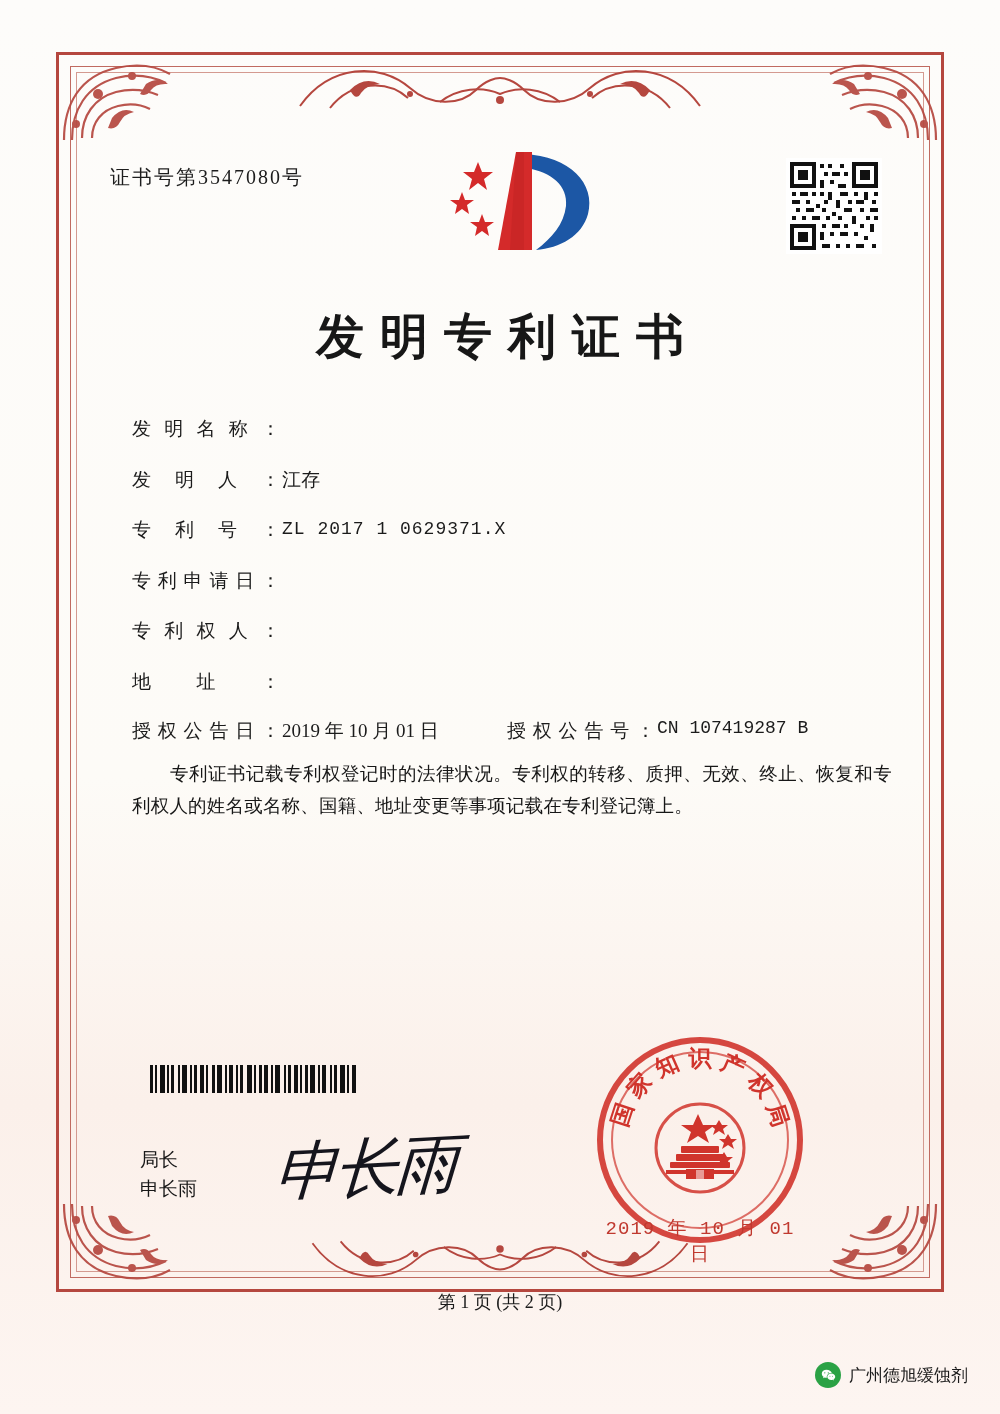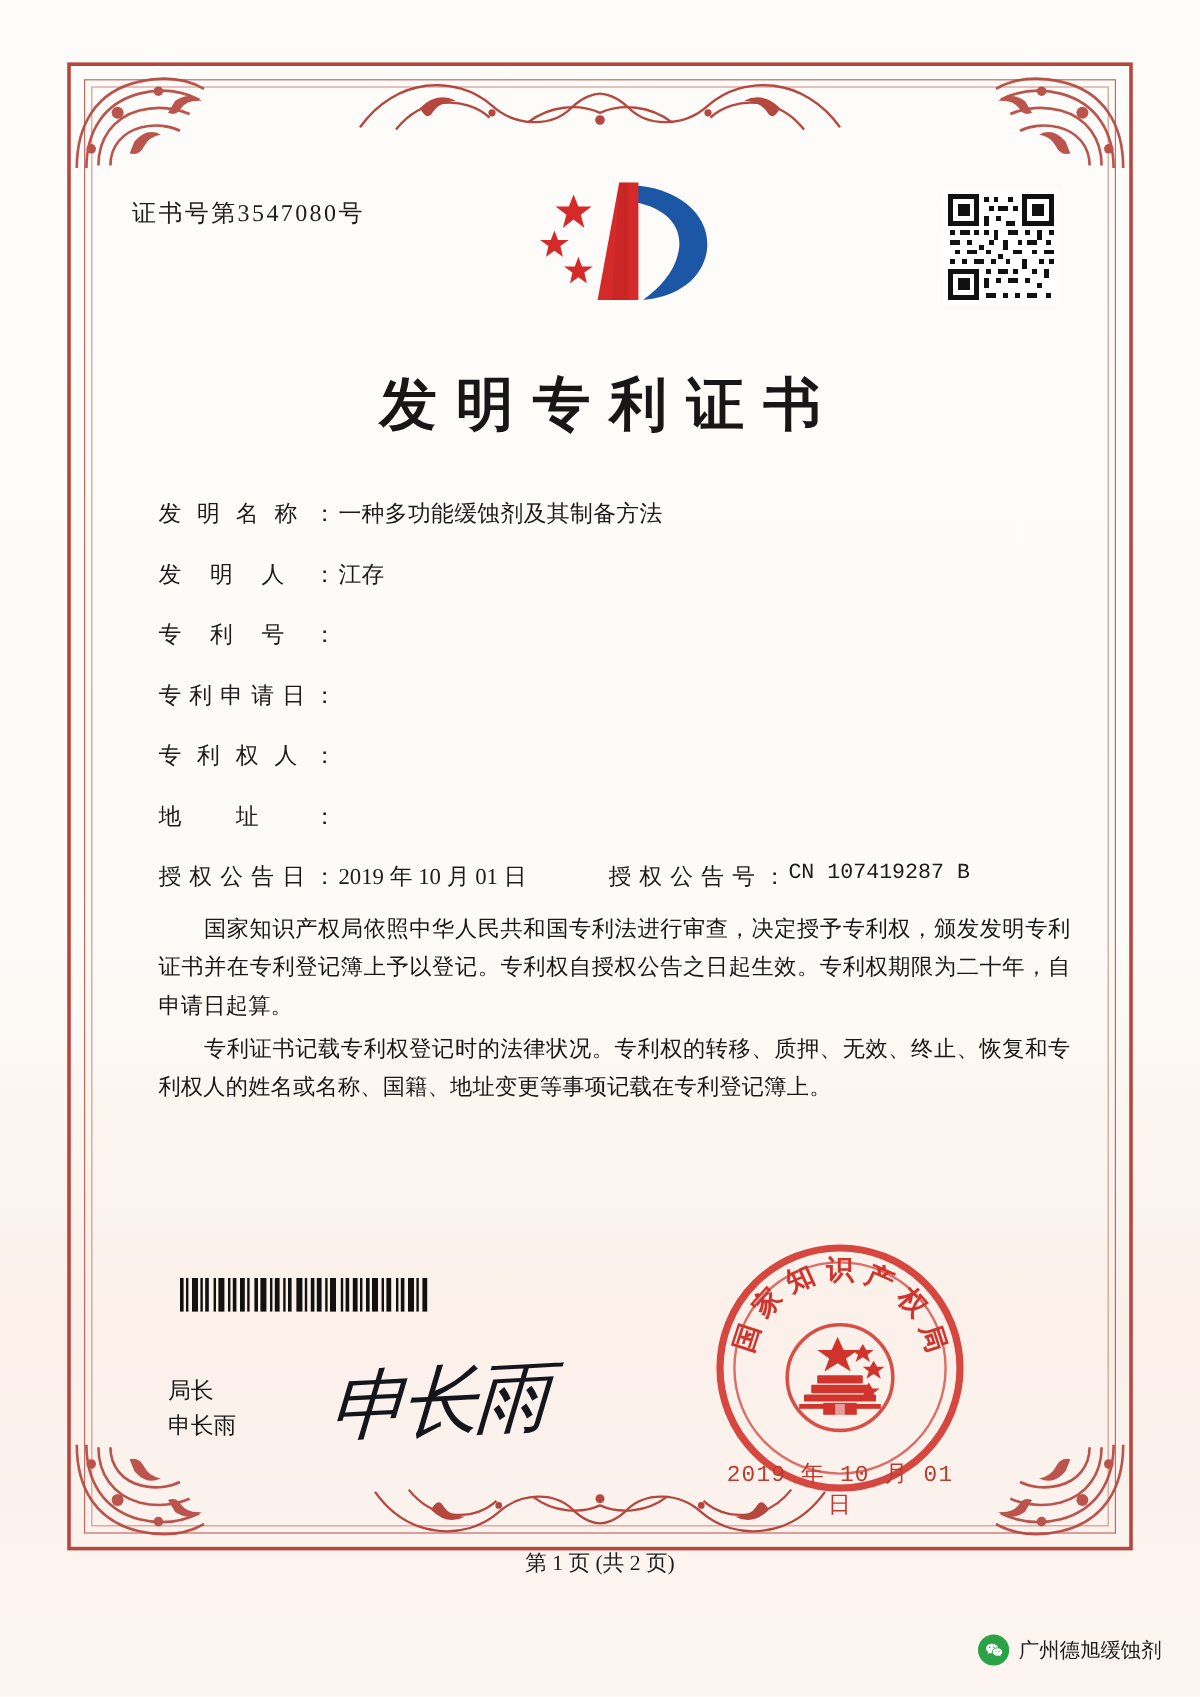--- a/index.html
+++ b/index.html
@@ -474,40 +474,40 @@
     <div class="fields">
 
       <div class="field-row">
         <div class="field-label">
           <span>发</span>
             <span>明</span>
             <span>名</span>
             <span>称</span>
             <span class="field-colon">：</span>
         </div>
-        <div class="field-value">一种多功能缓蚀剂及其制备方法</div>
       </div>
 
       <div class="field-row">
         <div class="field-label">
           <span>发</span>
             <span>明</span>
             <span>人</span>
             <span class="field-colon">：</span>
         </div>
         <div class="field-value">江存</div>
       </div>
 
       <div class="field-row">
         <div class="field-label">
           <span>专</span>
             <span>利</span>
             <span>号</span>
             <span class="field-colon">：</span>
         </div>
+        <div class="field-value mono">ZL 2017 1 0629371.X</div>
       </div>
 
       <div class="field-row">
         <div class="field-label">
           <span>专</span>
             <span>利</span>
             <span>申</span>
             <span>请</span>
             <span>日</span>
             <span class="field-colon">：</span>
@@ -546,21 +546,20 @@
           <span>授</span>
             <span>权</span>
             <span>公</span>
             <span>告</span>
             <span>号</span>
             <span class="field-colon">：</span>
         </div>
         <div class="val-b">CN 107419287 B</div>
       </div>
 
-      <div class="para">国家知识产权局依照中华人民共和国专利法进行审查，决定授予专利权，颁发发明专利证书并在专利登记簿上予以登记。专利权自授权公告之日起生效。专利权期限为二十年，自申请日起算。</div>
       <div class="para second">专利证书记载专利权登记时的法律状况。专利权的转移、质押、无效、终止、恢复和专利权人的姓名或名称、国籍、地址变更等事项记载在专利登记簿上。</div>
     </div>
 
     <div class="barcode">
       <i style="width:3px"></i>
         <i style="width:2px;background:transparent"></i>
       <i style="width:2px"></i>
         <i style="width:3px;background:transparent"></i>
       <i style="width:5px"></i>
         <i style="width:2px;background:transparent"></i>

